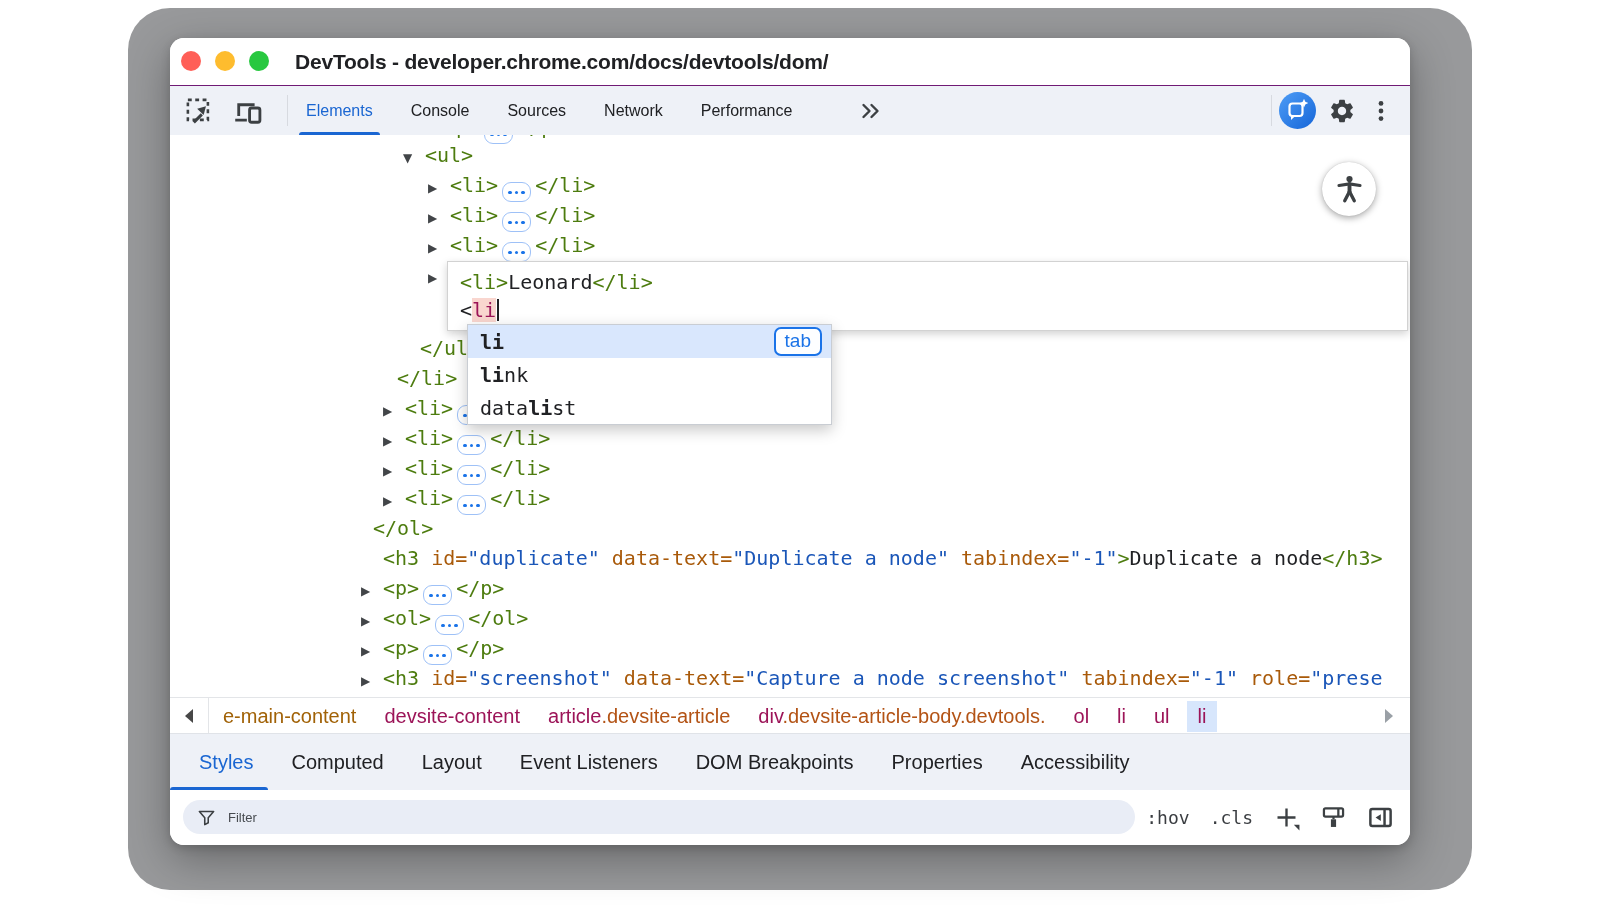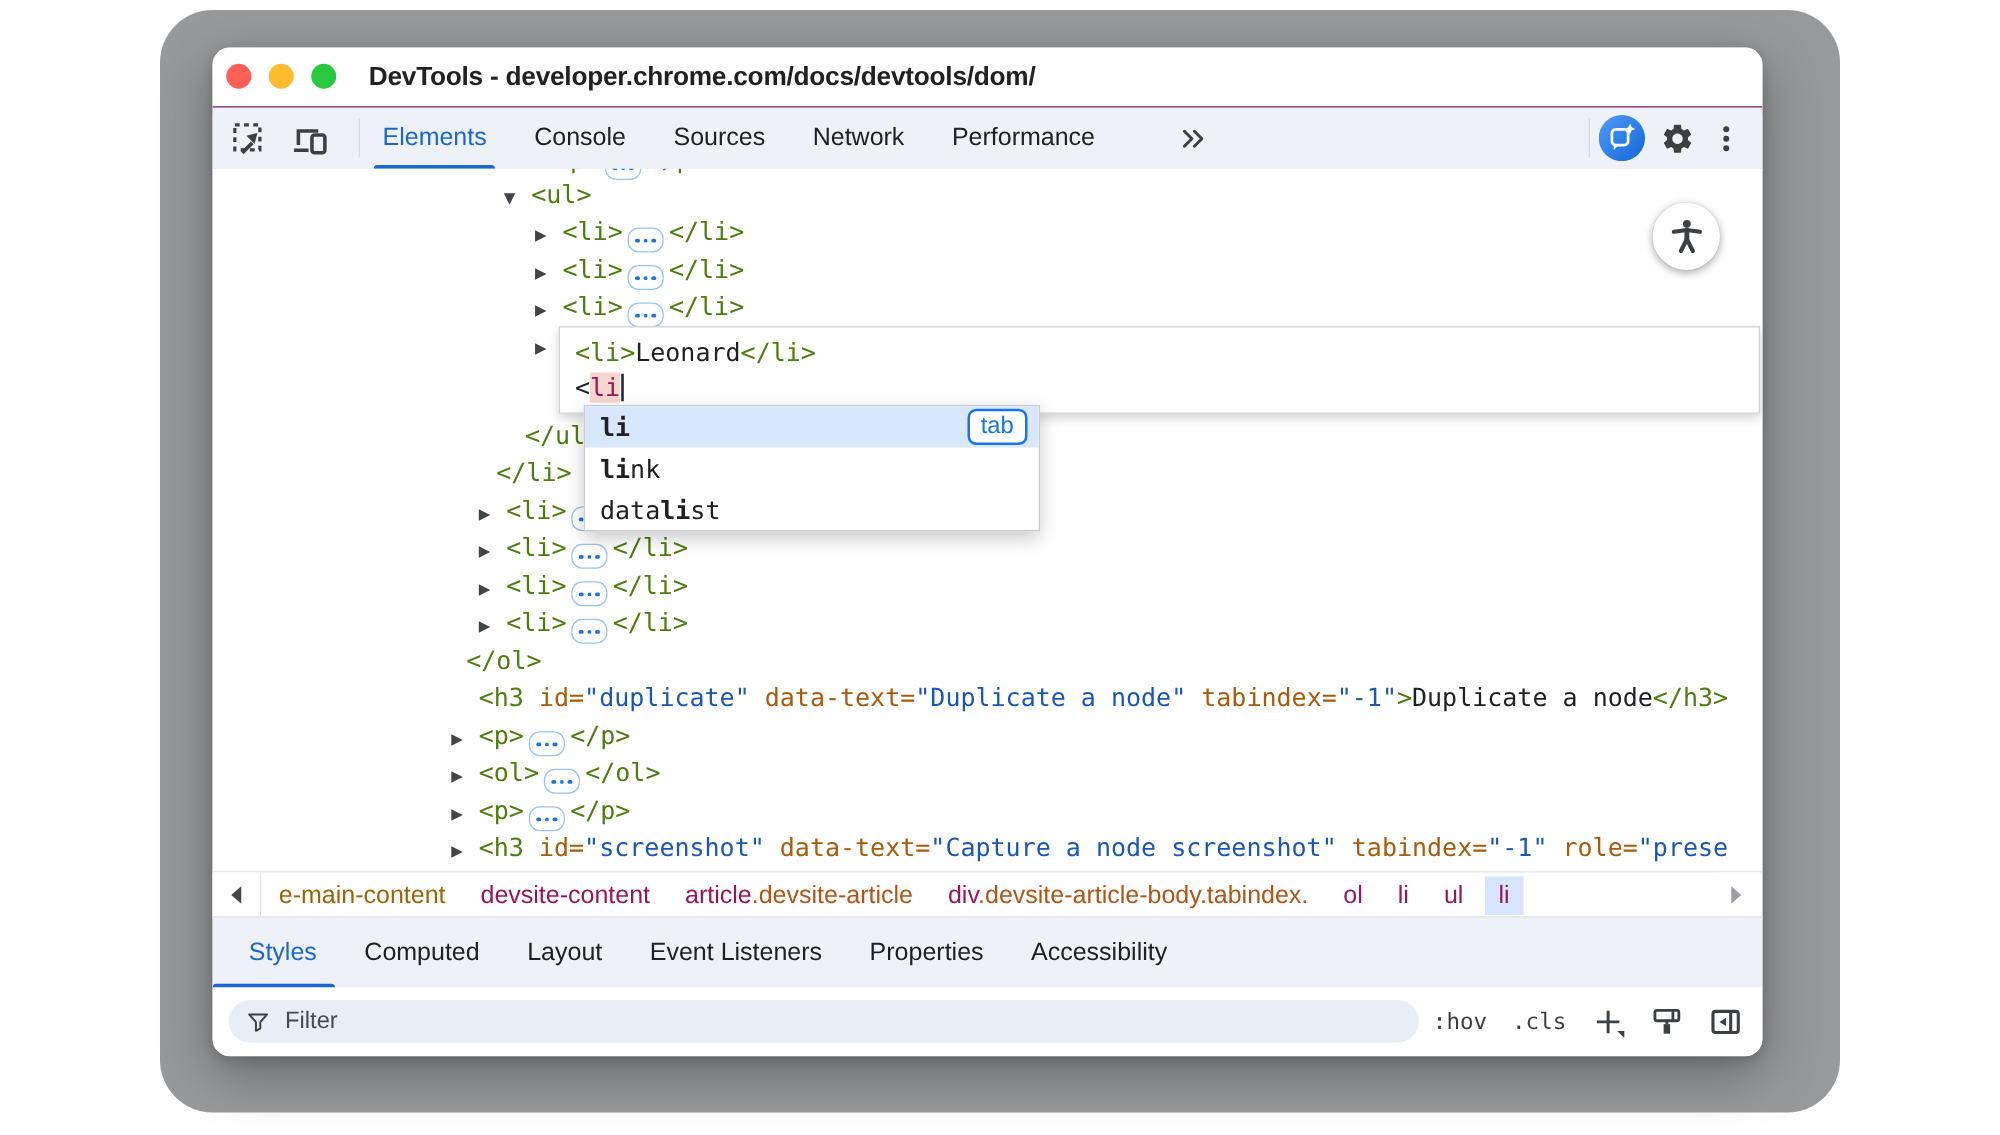--- a/index.html
+++ b/index.html
@@ -13,21 +13,21 @@
   .lights{position:absolute;left:11px;top:13px;display:flex;gap:14px;}
   .light{width:20px;height:20px;border-radius:50%;}
   .title{position:absolute;left:125px;top:0;height:47px;display:flex;align-items:center;
     font-size:21px;font-weight:bold;color:#202124;letter-spacing:-0.2px;}
 
   
   .toolbar{position:absolute;left:0;top:48px;width:100%;height:49px;background:#eef1f7;border-bottom:1px solid #dde0e6;}
   .tb-ico{position:absolute;top:9px;width:32px;height:32px;display:flex;align-items:center;justify-content:center;cursor:pointer;}
   .vdiv{position:absolute;top:9px;width:1px;height:31px;background:#d7dae0;}
   .tabs{position:absolute;left:136px;top:0;height:100%;display:flex;gap:38px;align-items:stretch;}
-  .tab{display:flex;align-items:center;font-size:20px;color:#202124;position:relative;cursor:pointer;white-space:nowrap;}
+  .tab{display:flex;align-items:center;font-size:16px;color:#202124;position:relative;cursor:pointer;white-space:nowrap;}
   .tab.active{color:#1a66d2;}
   .tab.active::after{content:"";position:absolute;left:-7px;right:-7px;bottom:0;height:3px;background:#1a66d2;border-radius:3px 3px 0 0;}
   .more-tabs{margin-left:26px;display:flex;align-items:center;}
   .tright{position:absolute;right:16px;top:0;height:100%;display:flex;align-items:center;gap:12px;}
 
   
   .content{position:absolute;left:0;top:97px;width:100%;height:562px;background:#fff;overflow:hidden;
     font-family:"DejaVu Sans Mono",monospace;font-size:20px;}
   .row{position:absolute;height:30px;line-height:30px;white-space:pre;}
   .arrow{display:inline-block;width:22px;font-size:12px;color:#424548;font-family:"DejaVu Sans",sans-serif;}
@@ -65,21 +65,21 @@
     display:flex;align-items:stretch;box-sizing:border-box;}
   .ptab{display:flex;align-items:center;padding:0 19px;font-size:20px;color:#202124;position:relative;cursor:pointer;white-space:nowrap;}
   .ptab:first-child{padding-left:29px;}
   .ptab.active{color:#1a66d2;}
   .ptab.active::after{content:"";position:absolute;left:0;right:4px;bottom:0;height:3px;background:#1a66d2;border-radius:3px 3px 0 0;}
 
   
   .filterbar{position:absolute;left:0;top:752px;width:100%;height:55px;background:#fff;}
   .fpill{position:absolute;left:13px;top:10px;width:952px;height:34px;border-radius:17px;background:#e9edf6;
     display:flex;align-items:center;padding:0 14px;gap:10px;box-sizing:border-box;}
-  .fpill input{flex:1;border:none;background:transparent;outline:none;font-size:19px;color:#c2410c;
+  .fpill input{flex:1;border:none;background:transparent;outline:none;font-size:13px;color:#c2410c;
     font-family:"Liberation Sans",sans-serif;}
   .fpill input::placeholder{color:#474b50;opacity:1;}
   .fright{position:absolute;right:16px;top:0;height:100%;display:flex;align-items:center;gap:20px;}
   .ftoggle{font-family:"DejaVu Sans Mono",monospace;font-size:18px;color:#3a3d41;cursor:pointer;}
   .icobtn{display:flex;align-items:center;justify-content:center;cursor:pointer;}
 
   
   .a11y{position:absolute;left:1152px;top:124px;width:54px;height:54px;border-radius:50%;background:#fff;
     box-shadow:0 2px 7px rgba(0,0,0,.35),0 0 1px rgba(0,0,0,.2);display:flex;align-items:center;justify-content:center;z-index:7;cursor:pointer;}
 </style>
@@ -203,36 +203,37 @@
     </div>
 
   <div class="crumbbar">
     <div class="crumb-scroll left">
         <span class="tri-l"></span>
       </div>
     <div class="crumbs" id="crumbs">
         <span class="crumb"><span class="c-p">e-main-content</span></span>
         <span class="crumb"><span class="c-el">devsite-content</span></span>
         <span class="crumb"><span class="c-el">article</span><span class="c-cl">.devsite-article</span></span>
-        <span class="crumb"><span class="c-el">div</span><span class="c-cl">.devsite-article-body.tabindex.</span></span>
+        <span class="crumb"><span class="c-el">div</span><span class="c-cl">.devsite-article-body.devtools.</span></span>
         <span class="crumb"><span class="c-el">ol</span></span>
         <span class="crumb"><span class="c-el">li</span></span>
         <span class="crumb"><span class="c-el">ul</span></span>
         <span class="crumb sel"><span class="c-el">li</span></span>
       </div>
     <div class="crumb-scroll right">
         <span class="tri-r"></span>
       </div>
   </div>
 
   <div class="paneltabs" id="ptabs">
       <span class="ptab active">Styles</span>
       <span class="ptab">Computed</span>
       <span class="ptab">Layout</span>
       <span class="ptab">Event Listeners</span>
+      <span class="ptab">DOM Breakpoints</span>
       <span class="ptab">Properties</span>
       <span class="ptab">Accessibility</span>
     </div>
 
   <div class="filterbar">
     <div class="fpill">
       <span style="display:flex">
         <svg width="19" height="19" viewBox="0 0 24 24" fill="none" stroke="#3c4043" stroke-width="2" stroke-linejoin="round">
             <path d="M3 4.5 H21 L14.2 12.2 V18.6 L9.8 21 V12.2 Z"></path>
           </svg>

